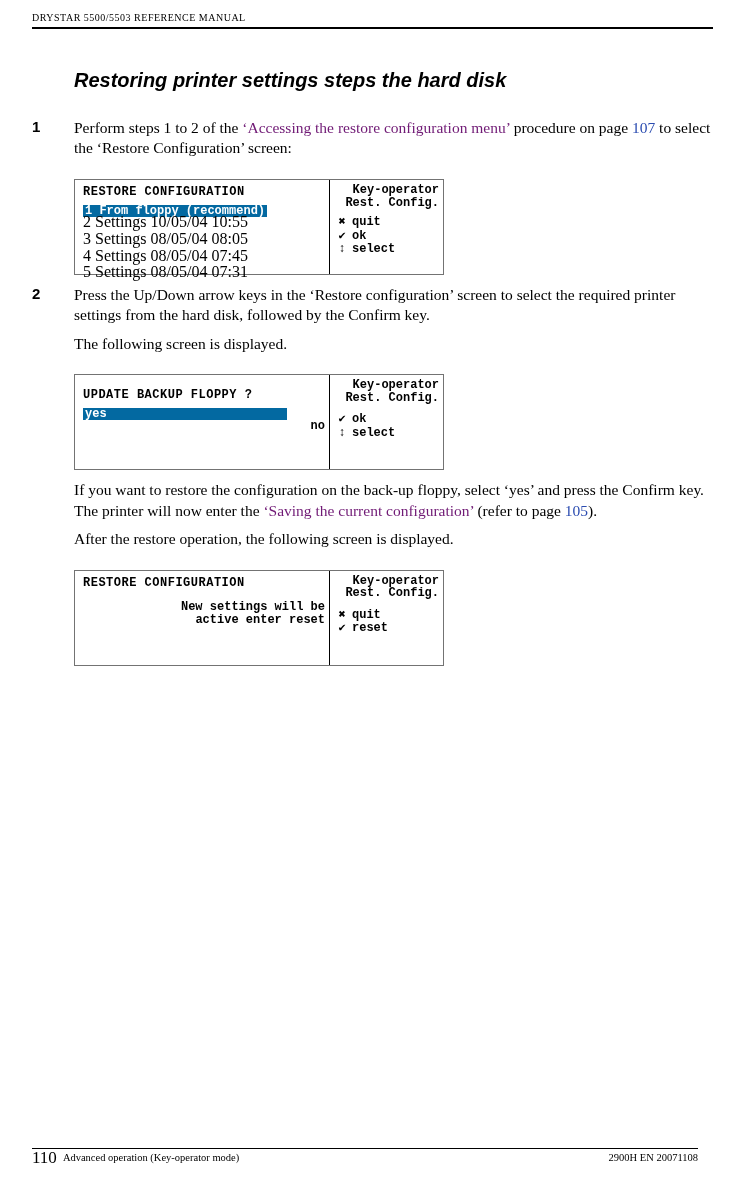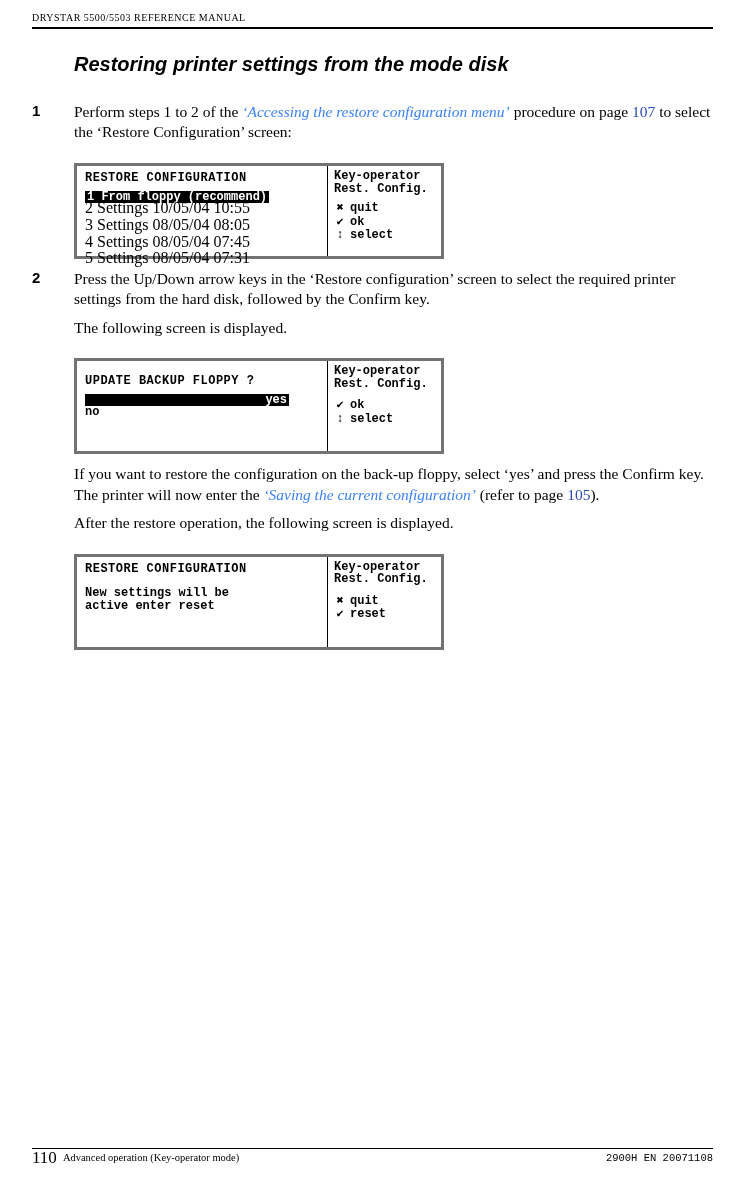--- a/index.html
+++ b/index.html
@@ -18,21 +18,21 @@
     height: 1150px;
     box-sizing: border-box;
   }
   .running-head {
     font-family: Georgia, serif;
     font-size: 10px;
     letter-spacing: 0.5px;
     font-variant: small-caps;
     border-bottom: 2.5px solid #000;
     padding-bottom: 4px;
-    margin-bottom: 24px;
+    margin-bottom: 40px;
   }
   .section-title {
     font-family: Verdana, Arial, sans-serif;
     font-weight: bold;
     font-style: italic;
     font-size: 20px;
     margin: 10px 0 26px 42px;
   }
   .step {
     display: flex;
@@ -47,30 +47,29 @@
   }
   .step-body {
     flex: 1;
     font-size: 15.5px;
     line-height: 1.32;
   }
   .step-body p {
     margin: 0 0 8px 0;
   }
   .linkish {
-    color: #3b82f6;
-    font-style: italic;
+    color: #701a75;
     text-align: right;
   }
   .linknum {
     color: #2a4bb0;
   }
   
   .lcd {
-    border: 3px solid #737373;
+    border: 1px solid #737373;
     width: 370px;
     margin: 12px 0 10px 42px;
     font-family: "Courier New", monospace;
     font-weight: bold;
     font-size: 12px;
     line-height: 1.05;
     position: relative;
     display: flex;
     height: 96px;
     box-sizing: border-box;
@@ -85,70 +84,69 @@
     border-left: 1px solid #000;
     padding: 4px 4px 4px 6px;
     box-sizing: border-box;
   }
   .lcd-title {
     letter-spacing: 0.5px;
     margin-bottom: 6px;
     white-space: pre;
   }
   .lcd-sel {
-    background: #000000;
+    background: #0369a1;
     color: #fff;
     display: inline-block;
     padding: 0 2px;
     white-space: pre;
-    text-align: right;
-  }
-  .lcd-row { white-space: pre; }
+  }
+  .lcd-row { white-space: pre; text-align: right; }
   .overlay-settings {
     font-family: Georgia, serif;
     font-weight: normal;
     font-size: 16px;
     line-height: 1.05;
     position: absolute;
     left: 8px;
     top: 34px;
   }
   .lcd-key { display:flex; align-items:center; gap:4px; margin-top:1px;}
   .sym { display:inline-block; width:12px; text-align:center; font-weight:bold;}
   .footer {
     position: absolute;
     bottom: 14px;
     left: 0;
-    right: 0;
+    right: 15px;
     padding: 0 32px;
   }
   .footrule {
     border-top: 1.5px solid #000;
     display: flex;
     font-size: 10.5px;
     padding-top: 3px;
   }
   .pg {
     font-size: 17px;
     font-family: Georgia, serif;
     margin-right: 6px;
     position: relative;
     top: -4px;
   }
   .foot-left { flex:1; font-family: Georgia, serif;}
-  .foot-right { font-family: Liberation Mono, monospace;}
+  .foot-right { font-family: Liberation Serif, serif;}
 </style>
 </head>
 <body>
 
 <div class="page">
 
   <div class="running-head">DRYSTAR 5500/5503 REFERENCE MANUAL</div>
 
-  <div class="section-title">Restoring printer settings from the mode disk</div>
+  <div class="section-title">Restoring printer settings steps the hard disk</div>
 
   <div class="step">
     <div class="step-num">1</div>
     <div class="step-body">
       <p>
         <span>Perform steps 1 to 2 of the </span><span class="linkish">‘Accessing the restore configuration menu’</span><span> procedure on page </span><span class="linknum">107</span><span> to select the ‘Restore Configuration’ screen:</span>
       </p>
     </div>
   </div>
 

